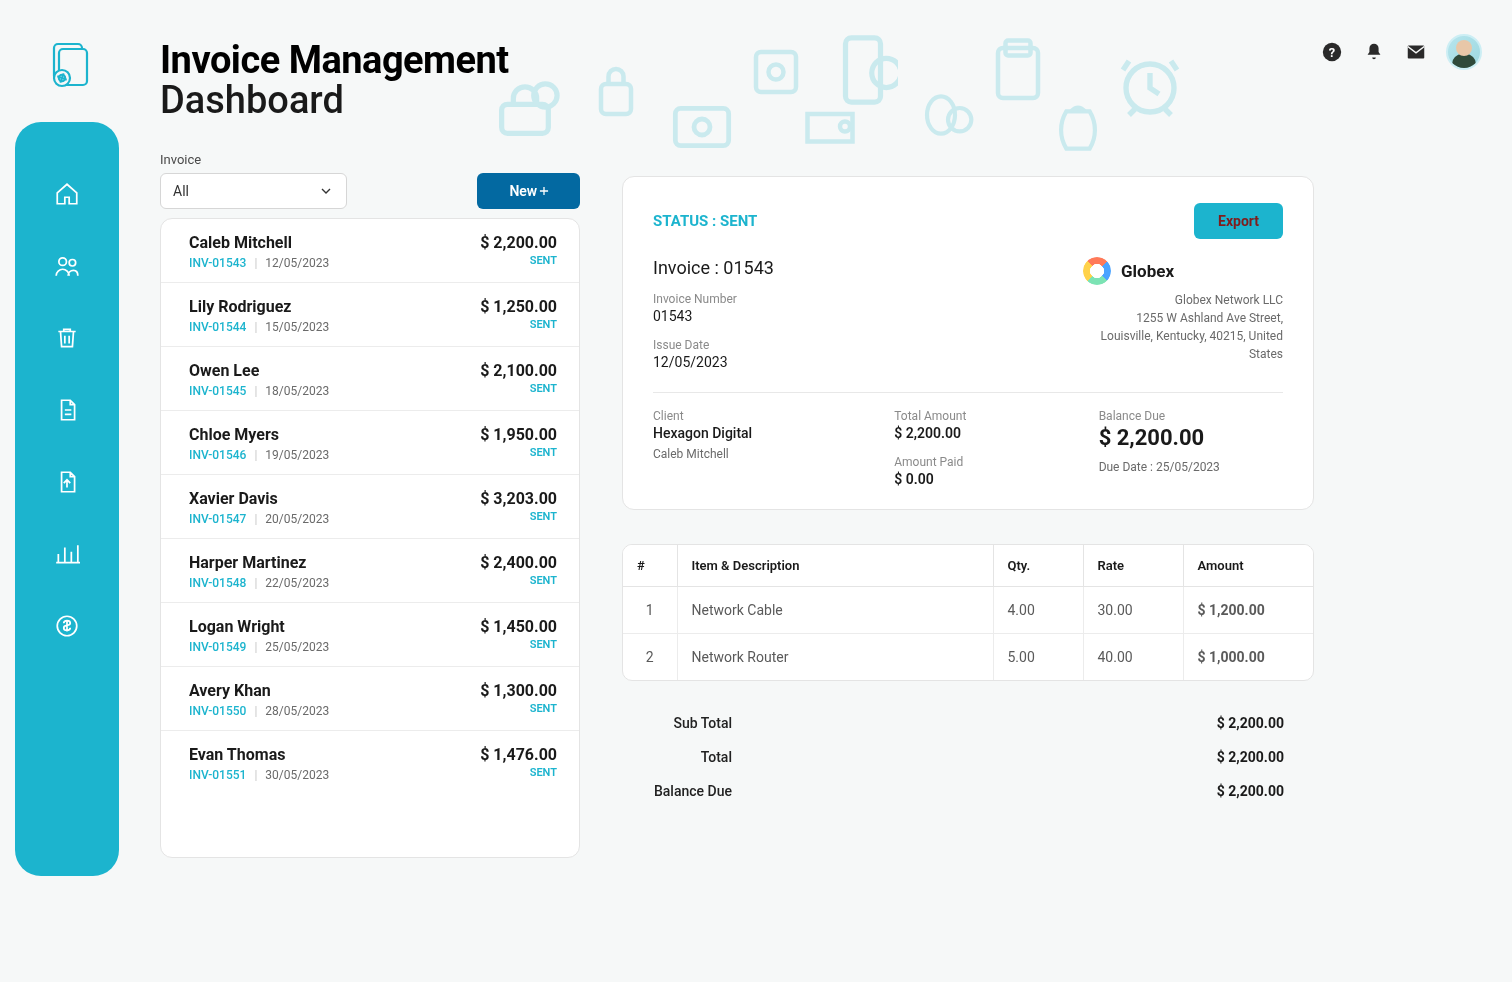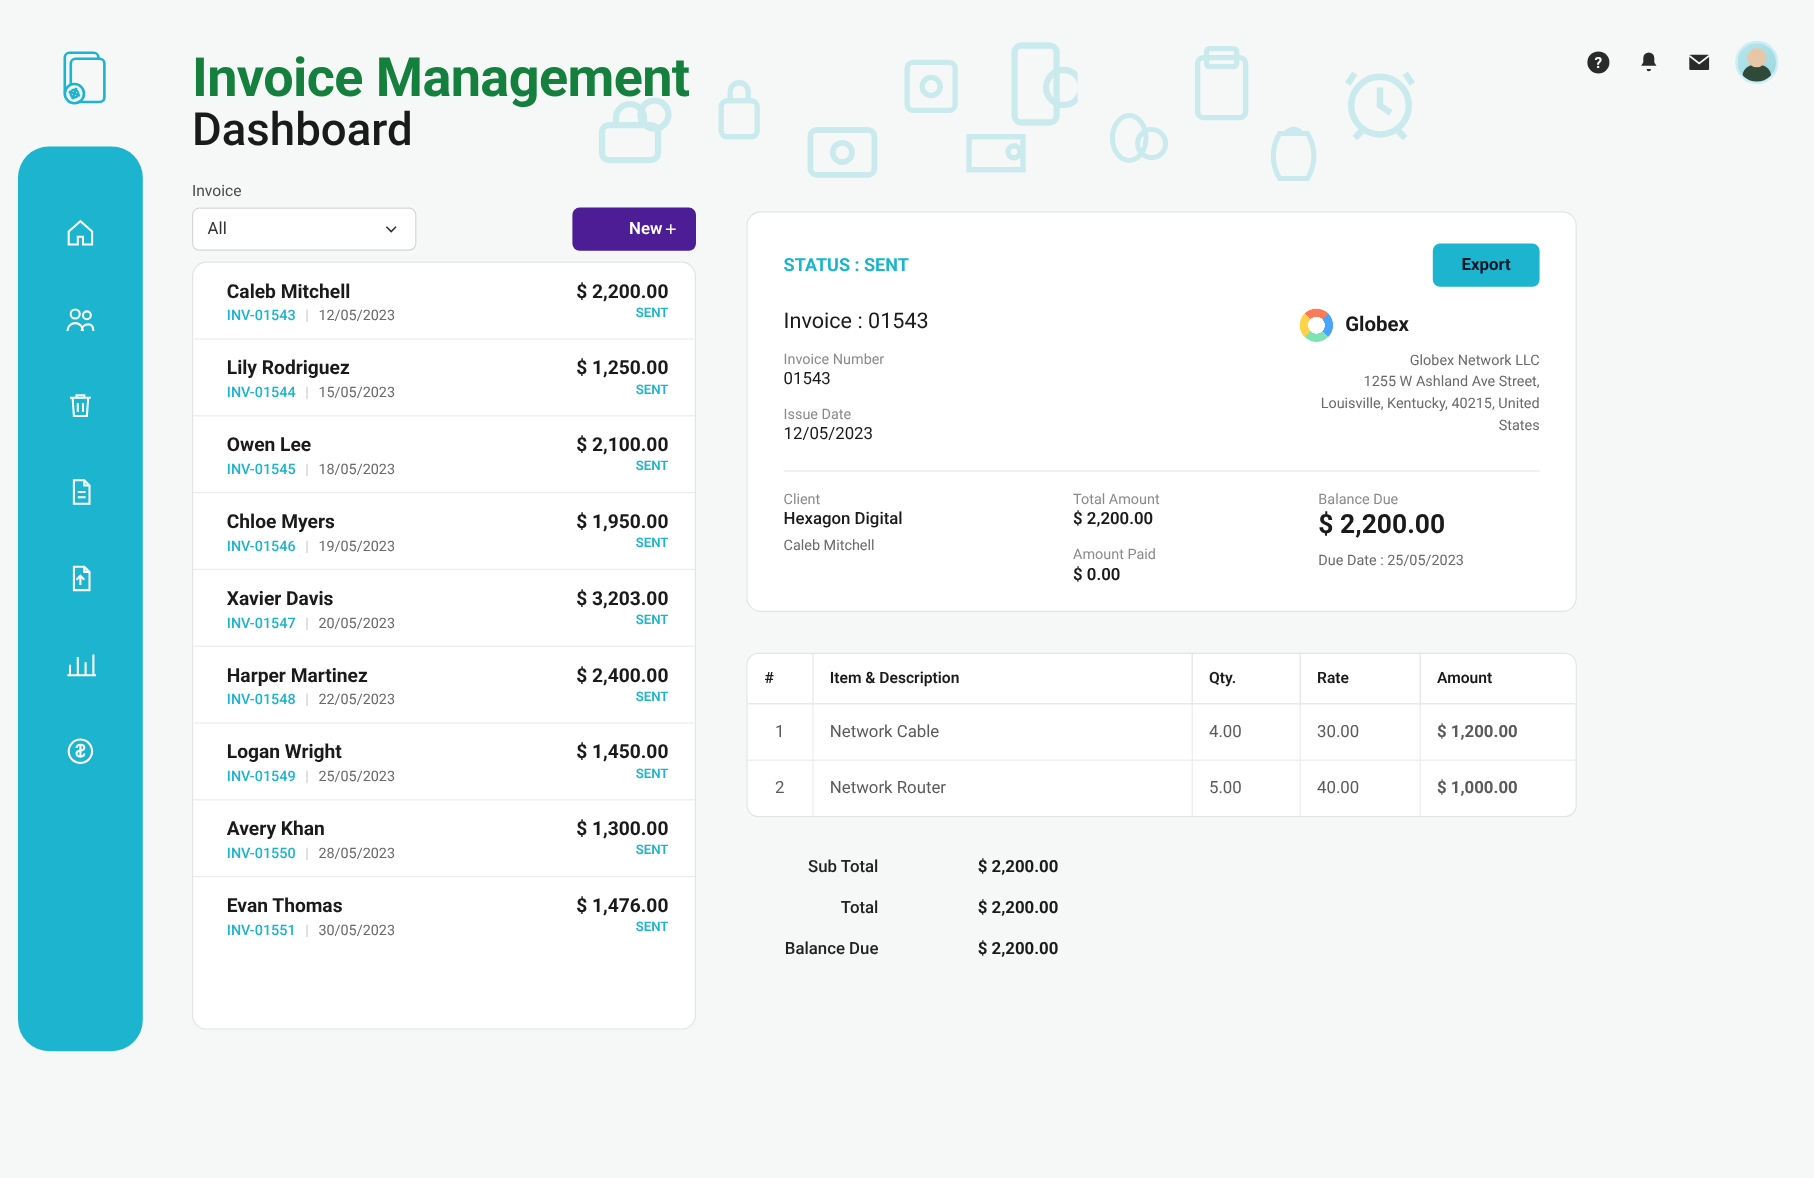--- a/index.html
+++ b/index.html
@@ -16,62 +16,62 @@
 .sidebar {
   position: absolute; top: 122px; left: 15px; width: 104px; height: 754px;
   background: #1cb4ce; border-radius: 26px;
   display: flex; flex-direction: column; align-items: center; padding-top: 58px; gap: 44px;
 }
 .sidebar-item { width: 28px; height: 28px; display: flex; align-items: center; justify-content: center; cursor: pointer; }
 .sidebar-item svg { width: 26px; height: 26px; stroke: #ffffff; fill: none; stroke-width: 1.6; }
 
 
 .page-header { position: absolute; top: 38px; left: 160px; }
-.page-title1 { font-size: 45px; font-weight: 700; color: #15803d; letter-spacing: -0.5px; text-align: center; }
+.page-title1 { font-size: 38px; font-weight: 700; color: #000000; letter-spacing: -0.5px; text-align: center; }
 .page-title2 { font-size: 38px; font-weight: 500; color: #1a1a1a; margin-top: -4px; }
 
 
 .topbar { position: absolute; top: 34px; right: 30px; display: flex; align-items: center; gap: 18px; }
 .topbar .iconbtn { width: 24px; height: 24px; display: flex; align-items: center; justify-content: center; cursor: pointer; }
 .topbar .iconbtn svg { width: 22px; height: 22px; fill: #2a2a2a; }
 .avatar { width: 36px; height: 36px; border-radius: 50%; background: linear-gradient(135deg,#b6e5ed,#9dd8e0); border: 2px solid #cceef4; position: relative; overflow: hidden; cursor: pointer; }
 .avatar::after { content: ""; position: absolute; left: 8px; top: 4px; width: 16px; height: 16px; border-radius: 50%; background: #e8c7a8; }
 .avatar::before { content: ""; position: absolute; left: 4px; top: 18px; width: 24px; height: 20px; border-radius: 10px 10px 0 0; background: #2f4a3a; }
 
 
 .deco { position: absolute; top: 32px; left: 490px; right: 180px; height: 130px; pointer-events: none; opacity: 0.55; }
 .deco svg { position: absolute; stroke: #a7dfe7; fill: none; stroke-width: 1.8; }
 
 
 .filter-row { position: absolute; top: 152px; left: 160px; width: 420px; }
 .filter-label { font-size: 13px; color: #4a4a4a; margin-bottom: 6px; }
 .filter-controls { display: flex; gap: 130px; align-items: center; }
 .select { width: 188px; height: 36px; border: 1px solid #d6d6d6; border-radius: 6px; background: #fff; display: flex; align-items: center; justify-content: space-between; padding: 0 12px; font-size: 14px; color: #333; cursor: pointer; }
 .select svg { width: 16px; height: 16px; stroke: #333; stroke-width: 2; fill: none; }
-.new-btn { width: 104px; height: 36px; background: #4c1d95; border-radius: 6px; color: #fff; display: flex; align-items: center; justify-content: flex-end; padding: 0 14px 0 18px; font-size: 14px; font-weight: 600; cursor: pointer; }
+.new-btn { width: 104px; height: 36px; background: #0369a1; border-radius: 6px; color: #fff; display: flex; align-items: center; justify-content: center; padding: 0 14px 0 18px; font-size: 14px; font-weight: 600; cursor: pointer; }
 .new-btn svg { width: 14px; height: 14px; stroke: #fff; stroke-width: 2.2; }
 
 .invoice-list { position: absolute; top: 218px; left: 160px; width: 420px; height: 640px; background: #fff; border: 1px solid #e4e4e4; border-radius: 12px; overflow: hidden; }
 .invoice-item { padding: 14px 22px 12px 28px; border-bottom: 1px solid #ececec; display: flex; justify-content: space-between; cursor: pointer; }
 .invoice-item:last-child { border-bottom: none; justify-content: space-between; }
 .ii-left { }
 .ii-name { font-size: 16px; font-weight: 700; color: #1a1a1a; }
 .ii-meta { margin-top: 4px; font-size: 12px; display: flex; align-items: center; gap: 8px; }
 .ii-inv { color: #1cb4ce; font-weight: 500; }
 .ii-sep { color: #c9c9c9; }
 .ii-date { color: #6a6a6a; }
 .ii-right { text-align: right; }
 .ii-amount { font-size: 16px; font-weight: 700; color: #1a1a1a; }
 .ii-status { font-size: 11px; font-weight: 600; color: #1cb4ce; margin-top: 2px; }
 
 
 .detail { position: absolute; top: 176px; left: 622px; width: 692px; background: #fff; border: 1px solid #e4e4e4; border-radius: 12px; padding: 26px 30px 22px 30px; }
 .status-row { display: flex; justify-content: space-between; align-items: center; margin-bottom: 18px; }
 .status-text { font-size: 15px; font-weight: 700; color: #1cb4ce; }
-.export-btn { background: #1cb4ce; color: #0f172a; font-weight: 700; font-size: 14px; padding: 10px 24px; border-radius: 6px; cursor: pointer; }
+.export-btn { background: #1cb4ce; color: #7f1d1d; font-weight: 700; font-size: 14px; padding: 10px 24px; border-radius: 6px; cursor: pointer; }
 .invoice-head { display: flex; justify-content: space-between; }
 .inv-left { }
 .inv-title { font-size: 18px; font-weight: 400; }
 .field-label { font-size: 12px; color: #8a8a8a; margin-top: 14px; }
 .field-value { font-size: 14px; color: #1a1a1a; margin-top: 2px; }
 .inv-right { text-align: right; max-width: 200px; }
 .company-row { display: flex; align-items: center; gap: 10px; margin-bottom: 6px; }
 .company-logo { width: 28px; height: 28px; border-radius: 50%; background: conic-gradient(from 45deg,#4aa3ff 0 90deg,#7ce3b4 90deg 180deg,#ffd24a 180deg 270deg,#ff7a59 270deg 360deg); mask: radial-gradient(circle at center,transparent 35%,black 36%); -webkit-mask: radial-gradient(circle at center,transparent 35%,black 36%); }
 .company-name { font-size: 17px; font-weight: 700; }
 .company-addr { font-size: 12px; color: #6a6a6a; line-height: 1.5; }
@@ -91,21 +91,21 @@
 .items-table th:last-child, .items-table td:last-child { border-right: none; }
 .items-table td { font-size: 14px; color: #5a5a5a; padding: 15px 14px; border-bottom: 1px solid #ececec; border-right: 1px solid #ececec; }
 .items-table tr:last-child td { border-bottom: none; }
 .col-num { width: 54px; text-align: center; }
 .col-qty { width: 90px; }
 .col-rate { width: 100px; }
 .col-amt { width: 130px; font-weight: bold; }
 
 
 .totals { position: absolute; top: 706px; left: 622px; width: 692px; padding-right: 30px; }
-.totals-row { display: flex; justify-content: flex-start; gap: 40px; font-size: 14px; padding: 9px 0; }
+.totals-row { display: flex; justify-content: space-between; gap: 40px; font-size: 14px; padding: 9px 0; }
 .totals-label { color: #222; font-weight: 500; min-width: 110px; text-align: right; }
 .totals-value { font-weight: 700; min-width: 110px; text-align: right; }
 </style>
 </head>
 <body>
 
 <div class="logo">
   <svg viewBox="0 0 42 52">
     <rect x="6" y="2" width="28" height="36" rx="4" fill="none" stroke="#1cb4ce" stroke-width="2.2"></rect>
     <rect x="11" y="7" width="28" height="36" rx="4" fill="#f6f8f8" stroke="#1cb4ce" stroke-width="2.2"></rect>

